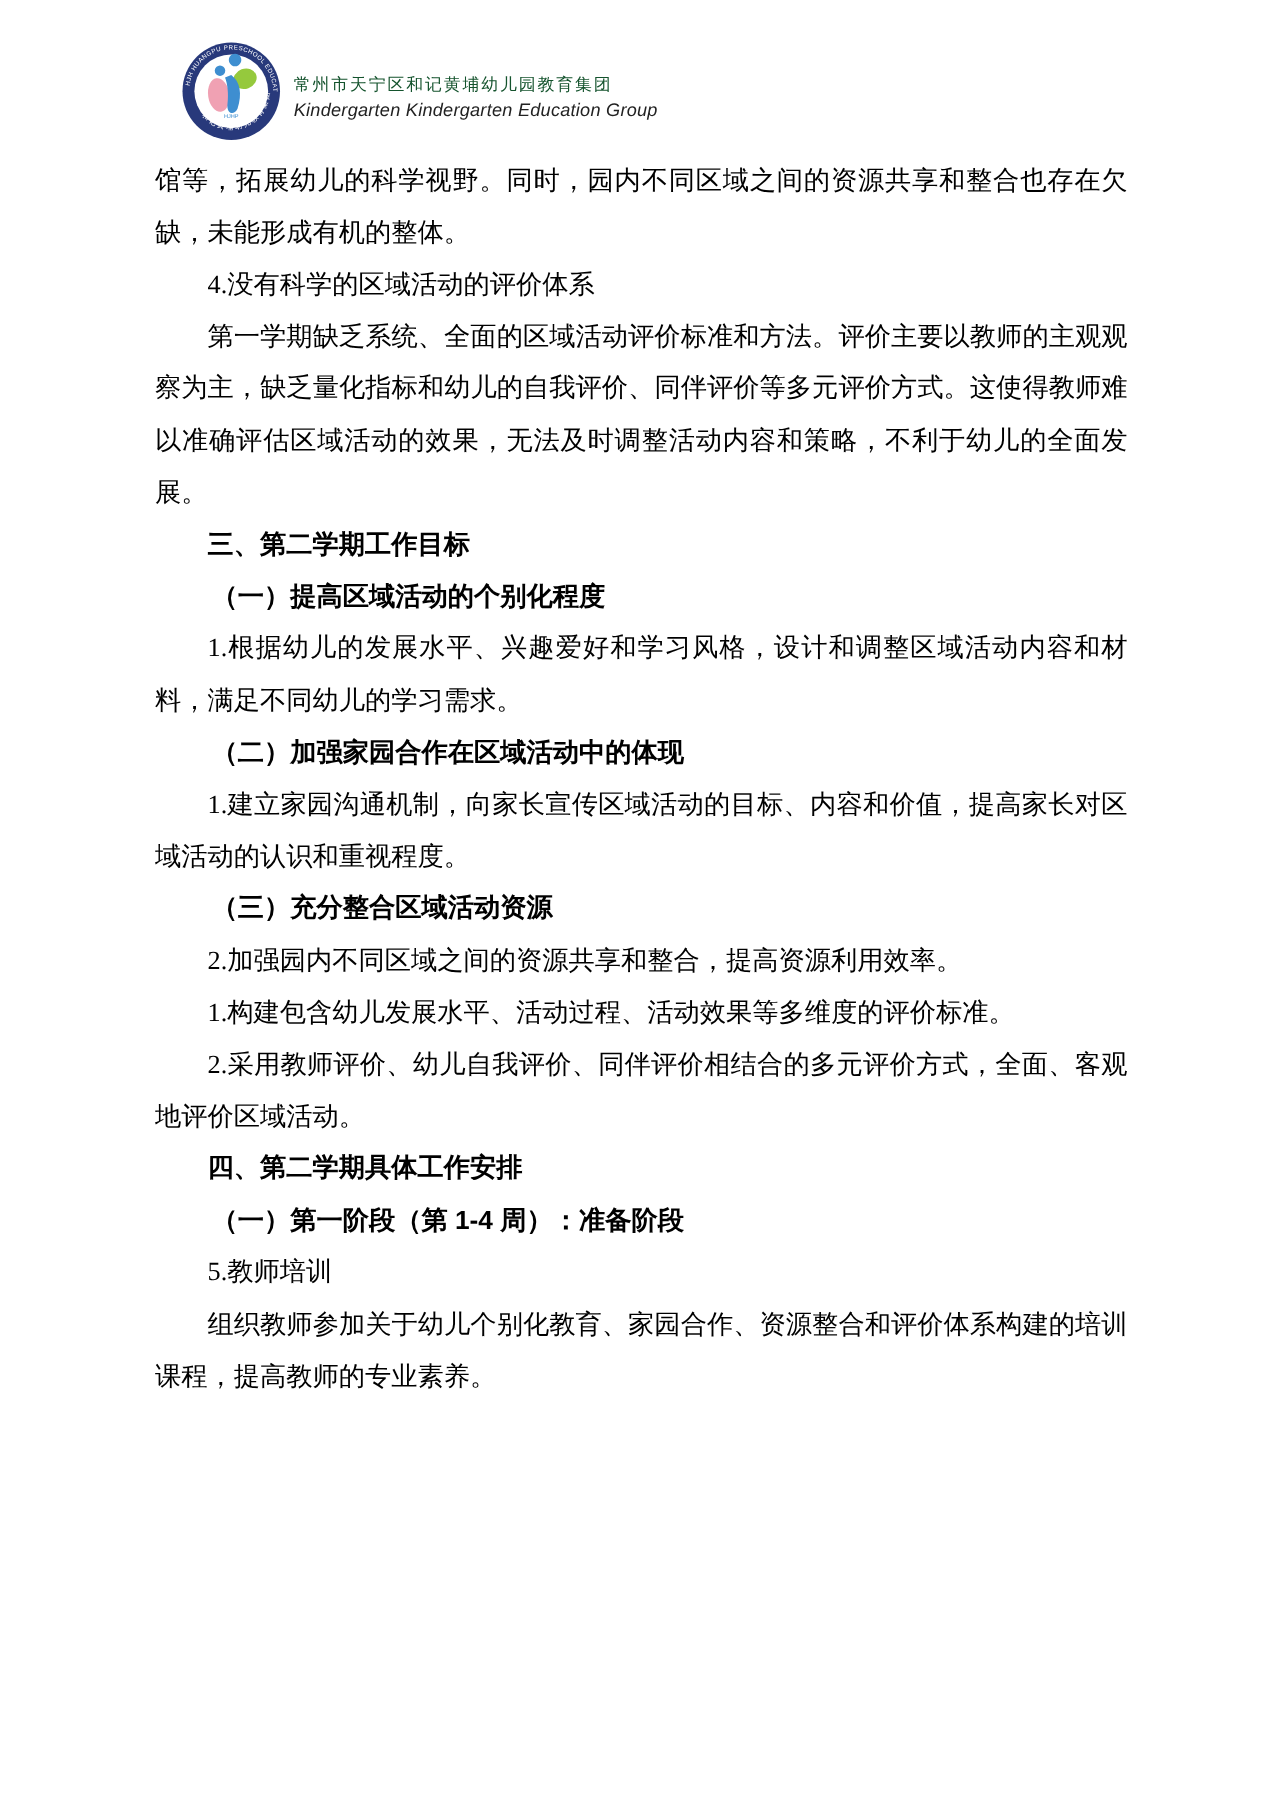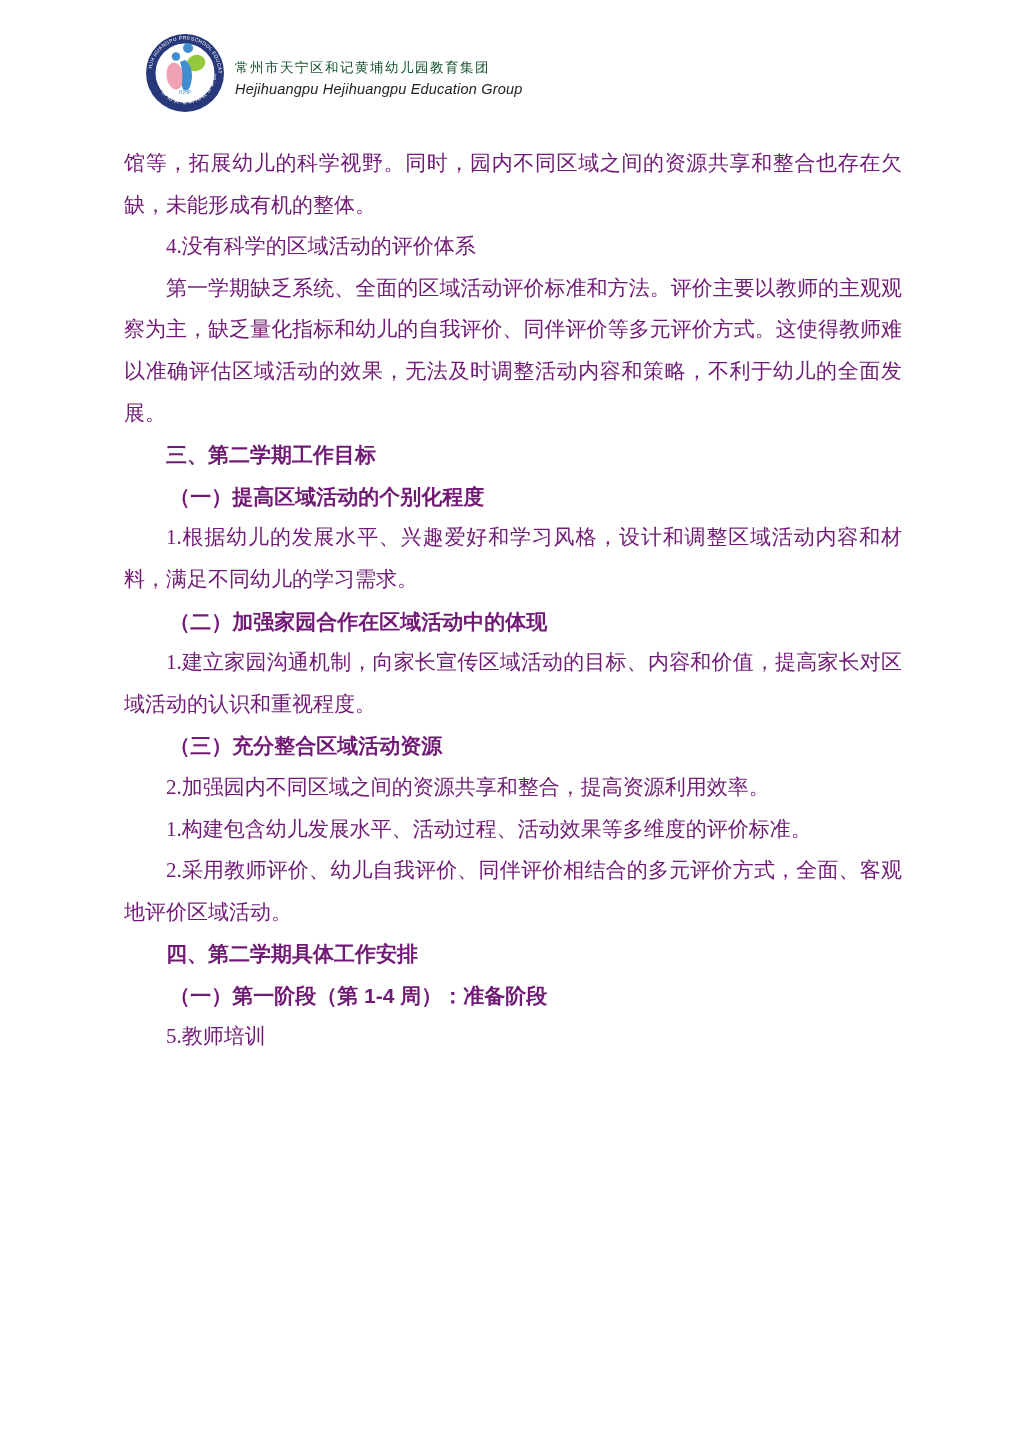--- a/index.html
+++ b/index.html
@@ -41,24 +41,24 @@
     font-style: italic;
     color: #222222;
     letter-spacing: 0.2px;
     font-family: "Liberation Sans", "DejaVu Sans", sans-serif;
     white-space: nowrap;
   }
 
   
   .doc-body {
     position: absolute;
-    top: 143px;
+    top: 124px;
     left: 124px;
     width: 778px;
-    color: #701a75;
+    color: #000000;
     font-size: 21px;
     line-height: 41.6px;
     text-align: justify;
   }
   .doc-body p { margin: 0; }
   .p-cont  { text-indent: 0; }
   .p-body  { text-indent: 2em; }
   .p-head1, .p-head2 {
     font-weight: 700;
     font-family: "Liberation Sans", "DejaVu Sans", sans-serif;
@@ -89,35 +89,36 @@
 
       <circle cx="31" cy="23.5" r="4.2" fill="#3e8ed0"></circle>
       <ellipse cx="30" cy="43" rx="8.5" ry="13.5" transform="rotate(-8 30 43)" fill="#f0a1b3"></ellipse>
       <ellipse cx="51" cy="30" rx="9.5" ry="8" transform="rotate(-20 51 30)" fill="#95c93d"></ellipse>
       <path d="M 43,20 a 5,5 0 1 1 0.1,0 z" fill="#3e8ed0"></path>
       <path d="M 40,27 C 47,32 49,42 45,54 C 42,60 36,58 37,50 C 38,42 37,34 35,29 Z" fill="#3e8ed0"></path>
       <text x="40" y="61" font-size="4.5" text-anchor="middle" fill="#3e8ed0" font-family="Liberation Sans, sans-serif">HJHP</text>
     </svg>
     <div class="org-names">
       <div class="org-zh">常州市天宁区和记黄埔幼儿园教育集团</div>
-      <div class="org-en">Hejihuangpu Hejihuangpu Education Group</div>
+      <div class="org-en">Kindergarten Kindergarten Education Group</div>
     </div>
   </div>
 
   <div class="doc-body">
     <p class="p-cont">馆等，拓展幼儿的科学视野。同时，园内不同区域之间的资源共享和整合也存在欠缺，未能形成有机的整体。</p>
     <p class="p-body">4.没有科学的区域活动的评价体系</p>
     <p class="p-body">第一学期缺乏系统、全面的区域活动评价标准和方法。评价主要以教师的主观观察为主，缺乏量化指标和幼儿的自我评价、同伴评价等多元评价方式。这使得教师难以准确评估区域活动的效果，无法及时调整活动内容和策略，不利于幼儿的全面发展。</p>
     <p class="p-head1">三、第二学期工作目标</p>
     <p class="p-head2">（一）提高区域活动的个别化程度</p>
     <p class="p-body">1.根据幼儿的发展水平、兴趣爱好和学习风格，设计和调整区域活动内容和材料，满足不同幼儿的学习需求。</p>
     <p class="p-head2">（二）加强家园合作在区域活动中的体现</p>
     <p class="p-body">1.建立家园沟通机制，向家长宣传区域活动的目标、内容和价值，提高家长对区域活动的认识和重视程度。</p>
     <p class="p-head2">（三）充分整合区域活动资源</p>
     <p class="p-body">2.加强园内不同区域之间的资源共享和整合，提高资源利用效率。</p>
     <p class="p-body">1.构建包含幼儿发展水平、活动过程、活动效果等多维度的评价标准。</p>
     <p class="p-body">2.采用教师评价、幼儿自我评价、同伴评价相结合的多元评价方式，全面、客观地评价区域活动。</p>
     <p class="p-head1">四、第二学期具体工作安排</p>
     <p class="p-head2">（一）第一阶段（第 1-4 周）：准备阶段</p>
     <p class="p-body">5.教师培训</p>
+    <p class="p-body">组织教师参加关于幼儿个别化教育、家园合作、资源整合和评价体系构建的培训课程，提高教师的专业素养。</p>
   </div>
 
 </div>
 
 </body></html>

